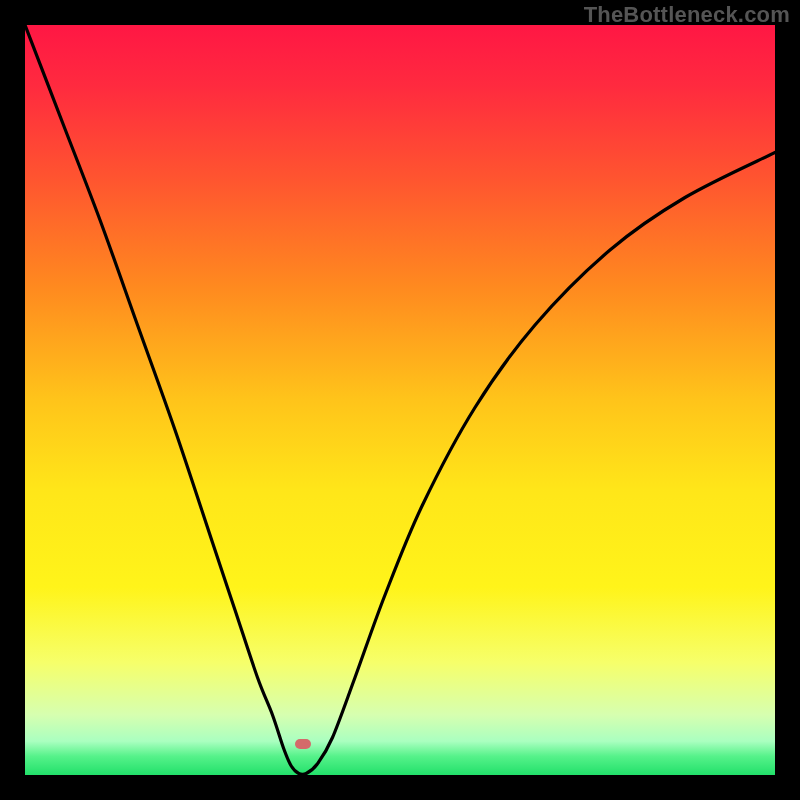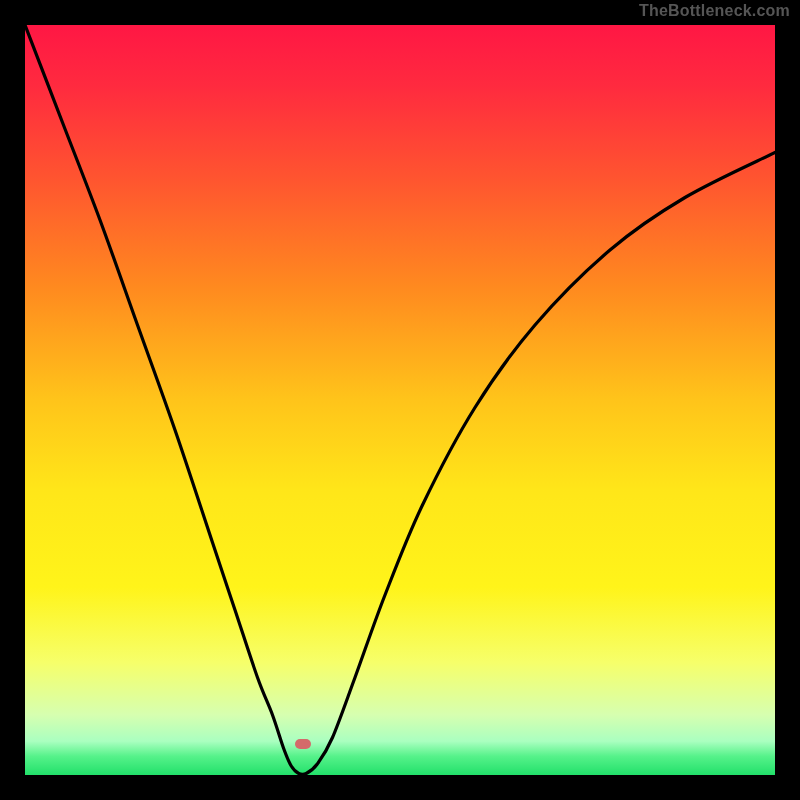--- a/index.html
+++ b/index.html
@@ -15,21 +15,21 @@
     position: relative;
     width: 800px;
     height: 800px;
     background: #000;
   }
   .watermark {
     position: absolute;
     top: 2px;
     right: 10px;
     color: #555;
-    font-size: 16px;
+    font-size: 22px;
     font-weight: 600;
     letter-spacing: 0.2px;
     z-index: 5;
     user-select: none;
   }
   .plot-frame {
     position: absolute;
     left: 25px;
     top: 25px;
     width: 750px;

